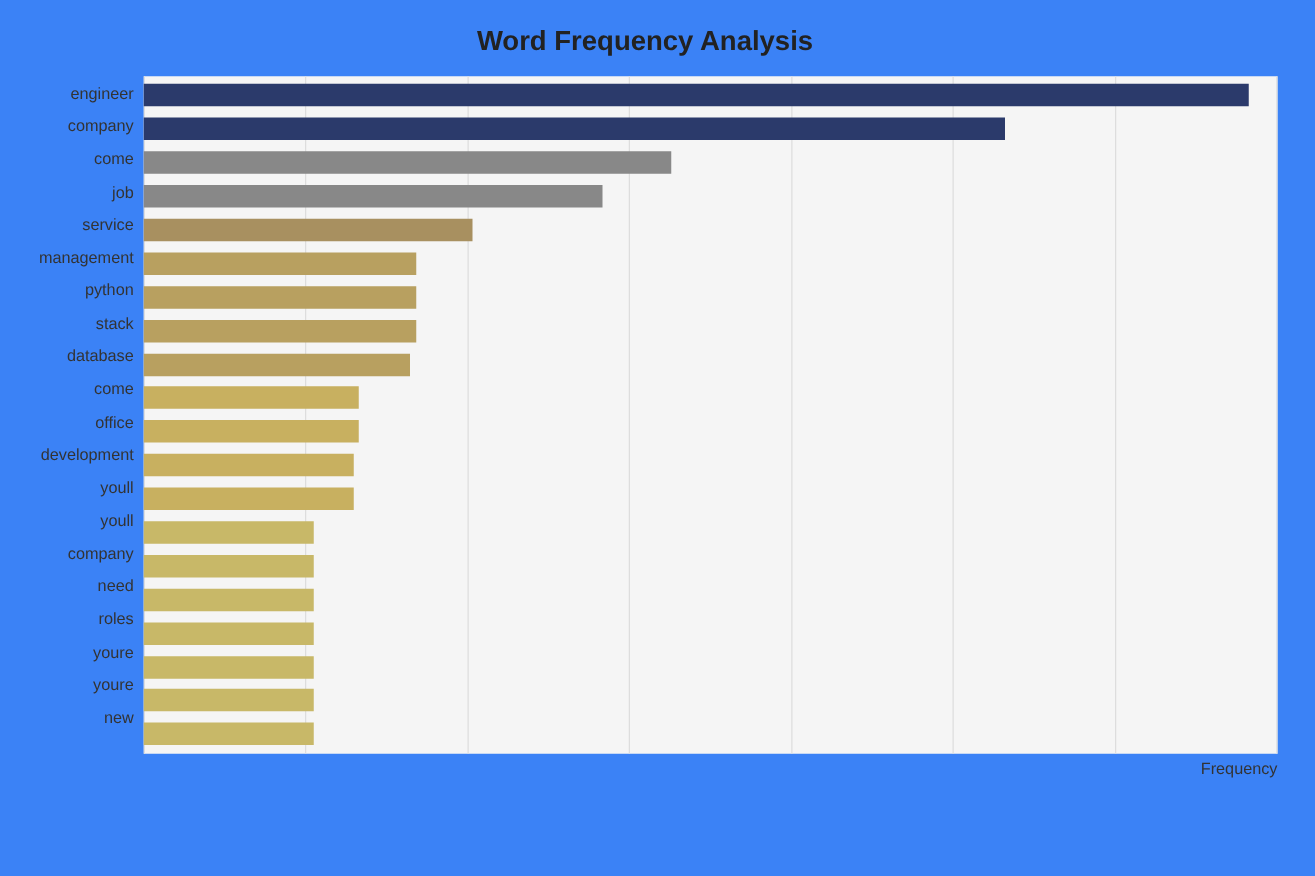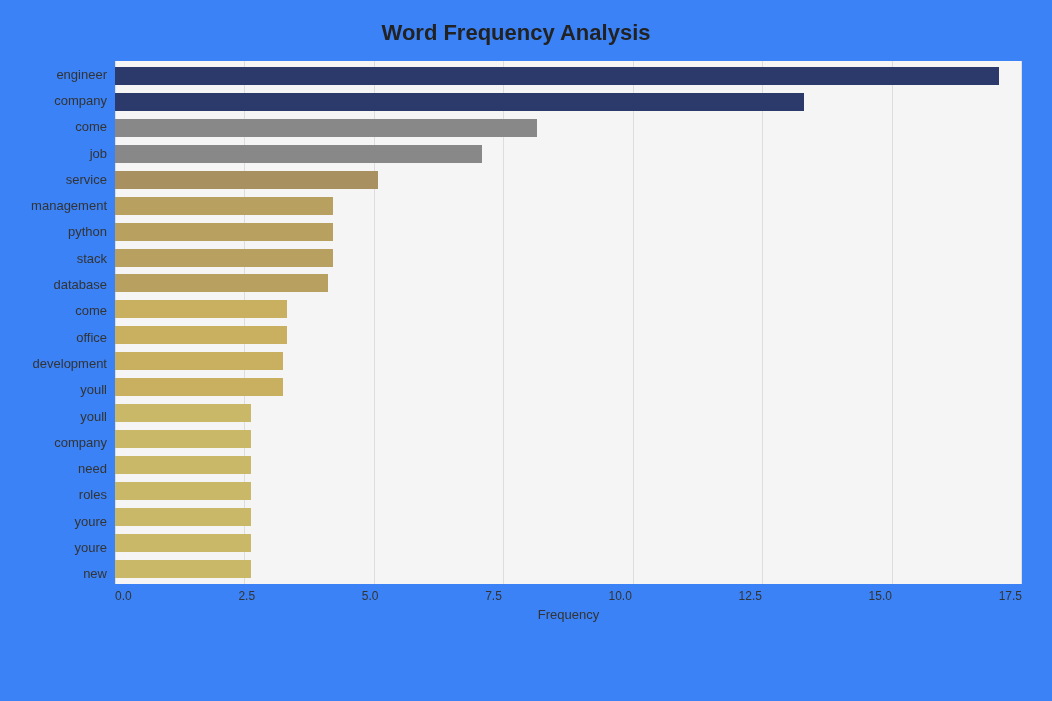--- a/index.html
+++ b/index.html
@@ -89,21 +89,21 @@
       width: 100%;
       margin-top: 5px;
       padding: 0;
     }
     .x-label {
       font-size: 12px;
       color: #333;
       text-align: center;
     }
     .x-axis-title {
-      text-align: center;
+      text-align: right;
       font-size: 13px;
       color: #333;
       margin-top: 4px;
     }
     .bottom-area {
       margin-left: 105px;
       margin-right: 0;
     }
   </style>
 </head>
@@ -204,27 +204,17 @@
             </div>
             <div class="bar-row">
               <div class="bar" style="width: 15%; background-color: rgb(200, 184, 104);"></div>
             </div>
             <div class="bar-row">
               <div class="bar" style="width: 15%; background-color: rgb(200, 184, 104);"></div>
             </div>
           </div>
       </div>
       <div class="bottom-area" style="margin-left:0;">
-        <div class="x-axis-labels" id="x-axis-labels">
-            <span class="x-label">0.0</span>
-            <span class="x-label">2.5</span>
-            <span class="x-label">5.0</span>
-            <span class="x-label">7.5</span>
-            <span class="x-label">10.0</span>
-            <span class="x-label">12.5</span>
-            <span class="x-label">15.0</span>
-            <span class="x-label">17.5</span>
-          </div>
         <div class="x-axis-title">Frequency</div>
       </div>
     </div>
   </div>
 </div>
 
 </body></html>

